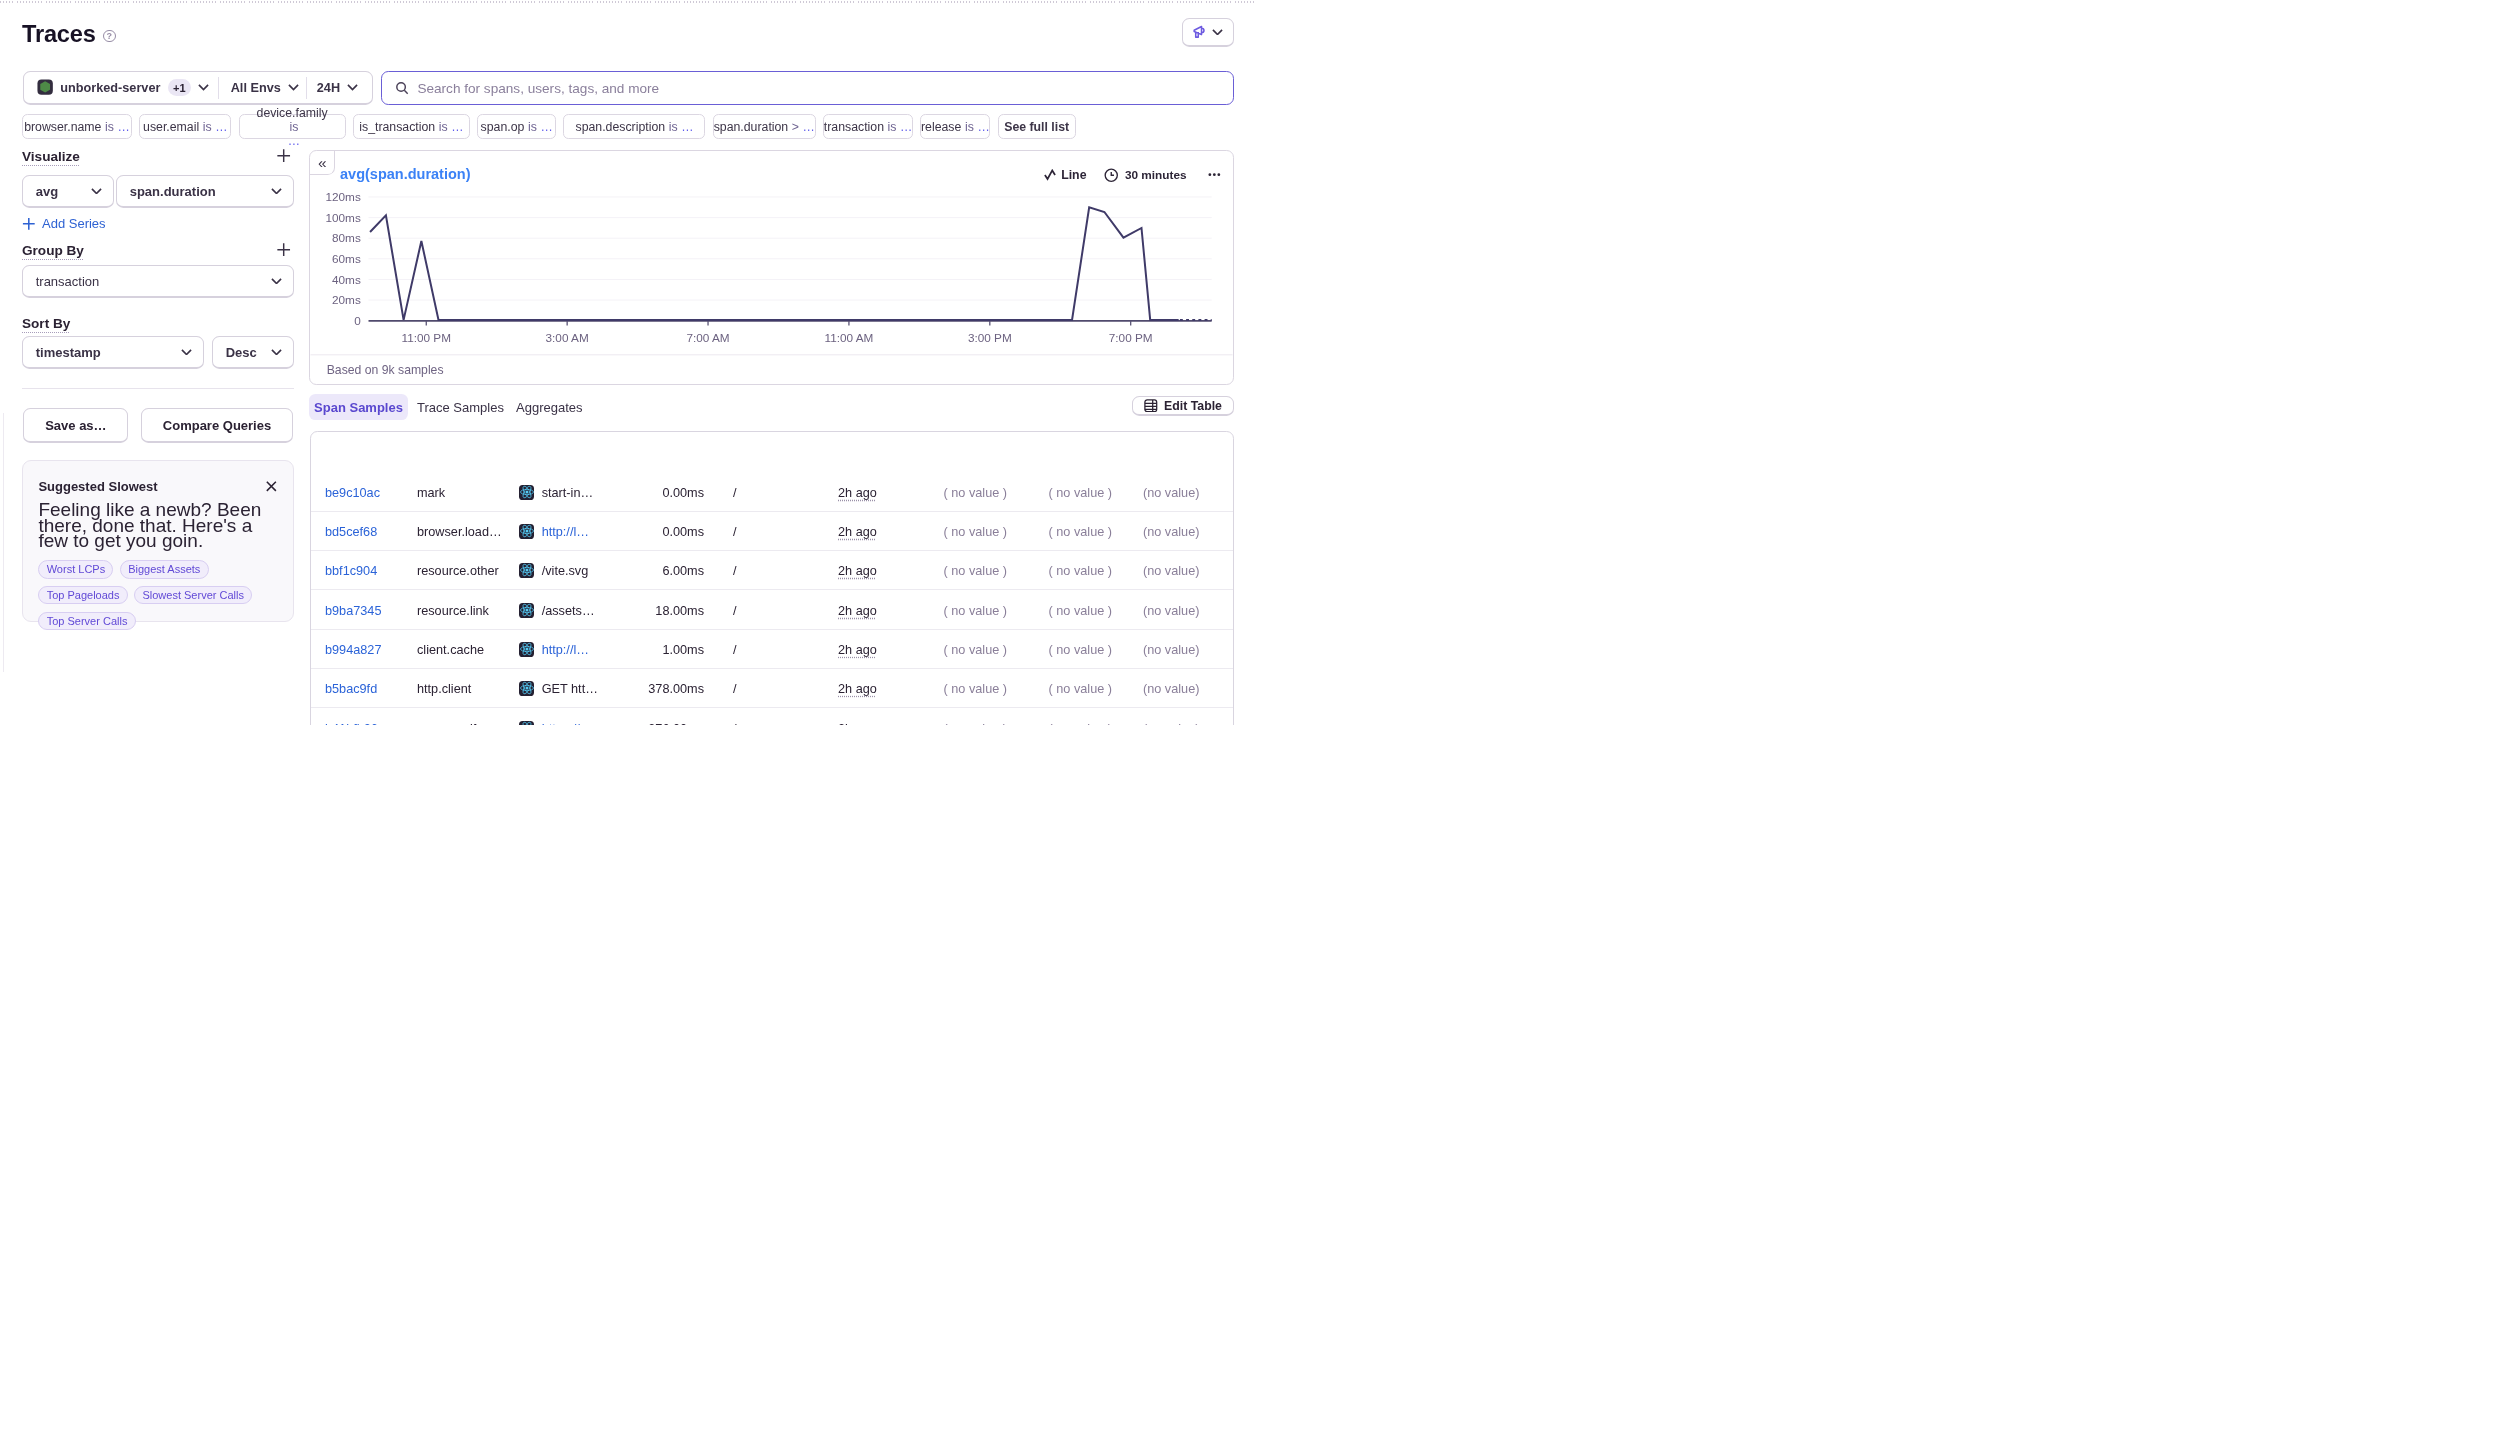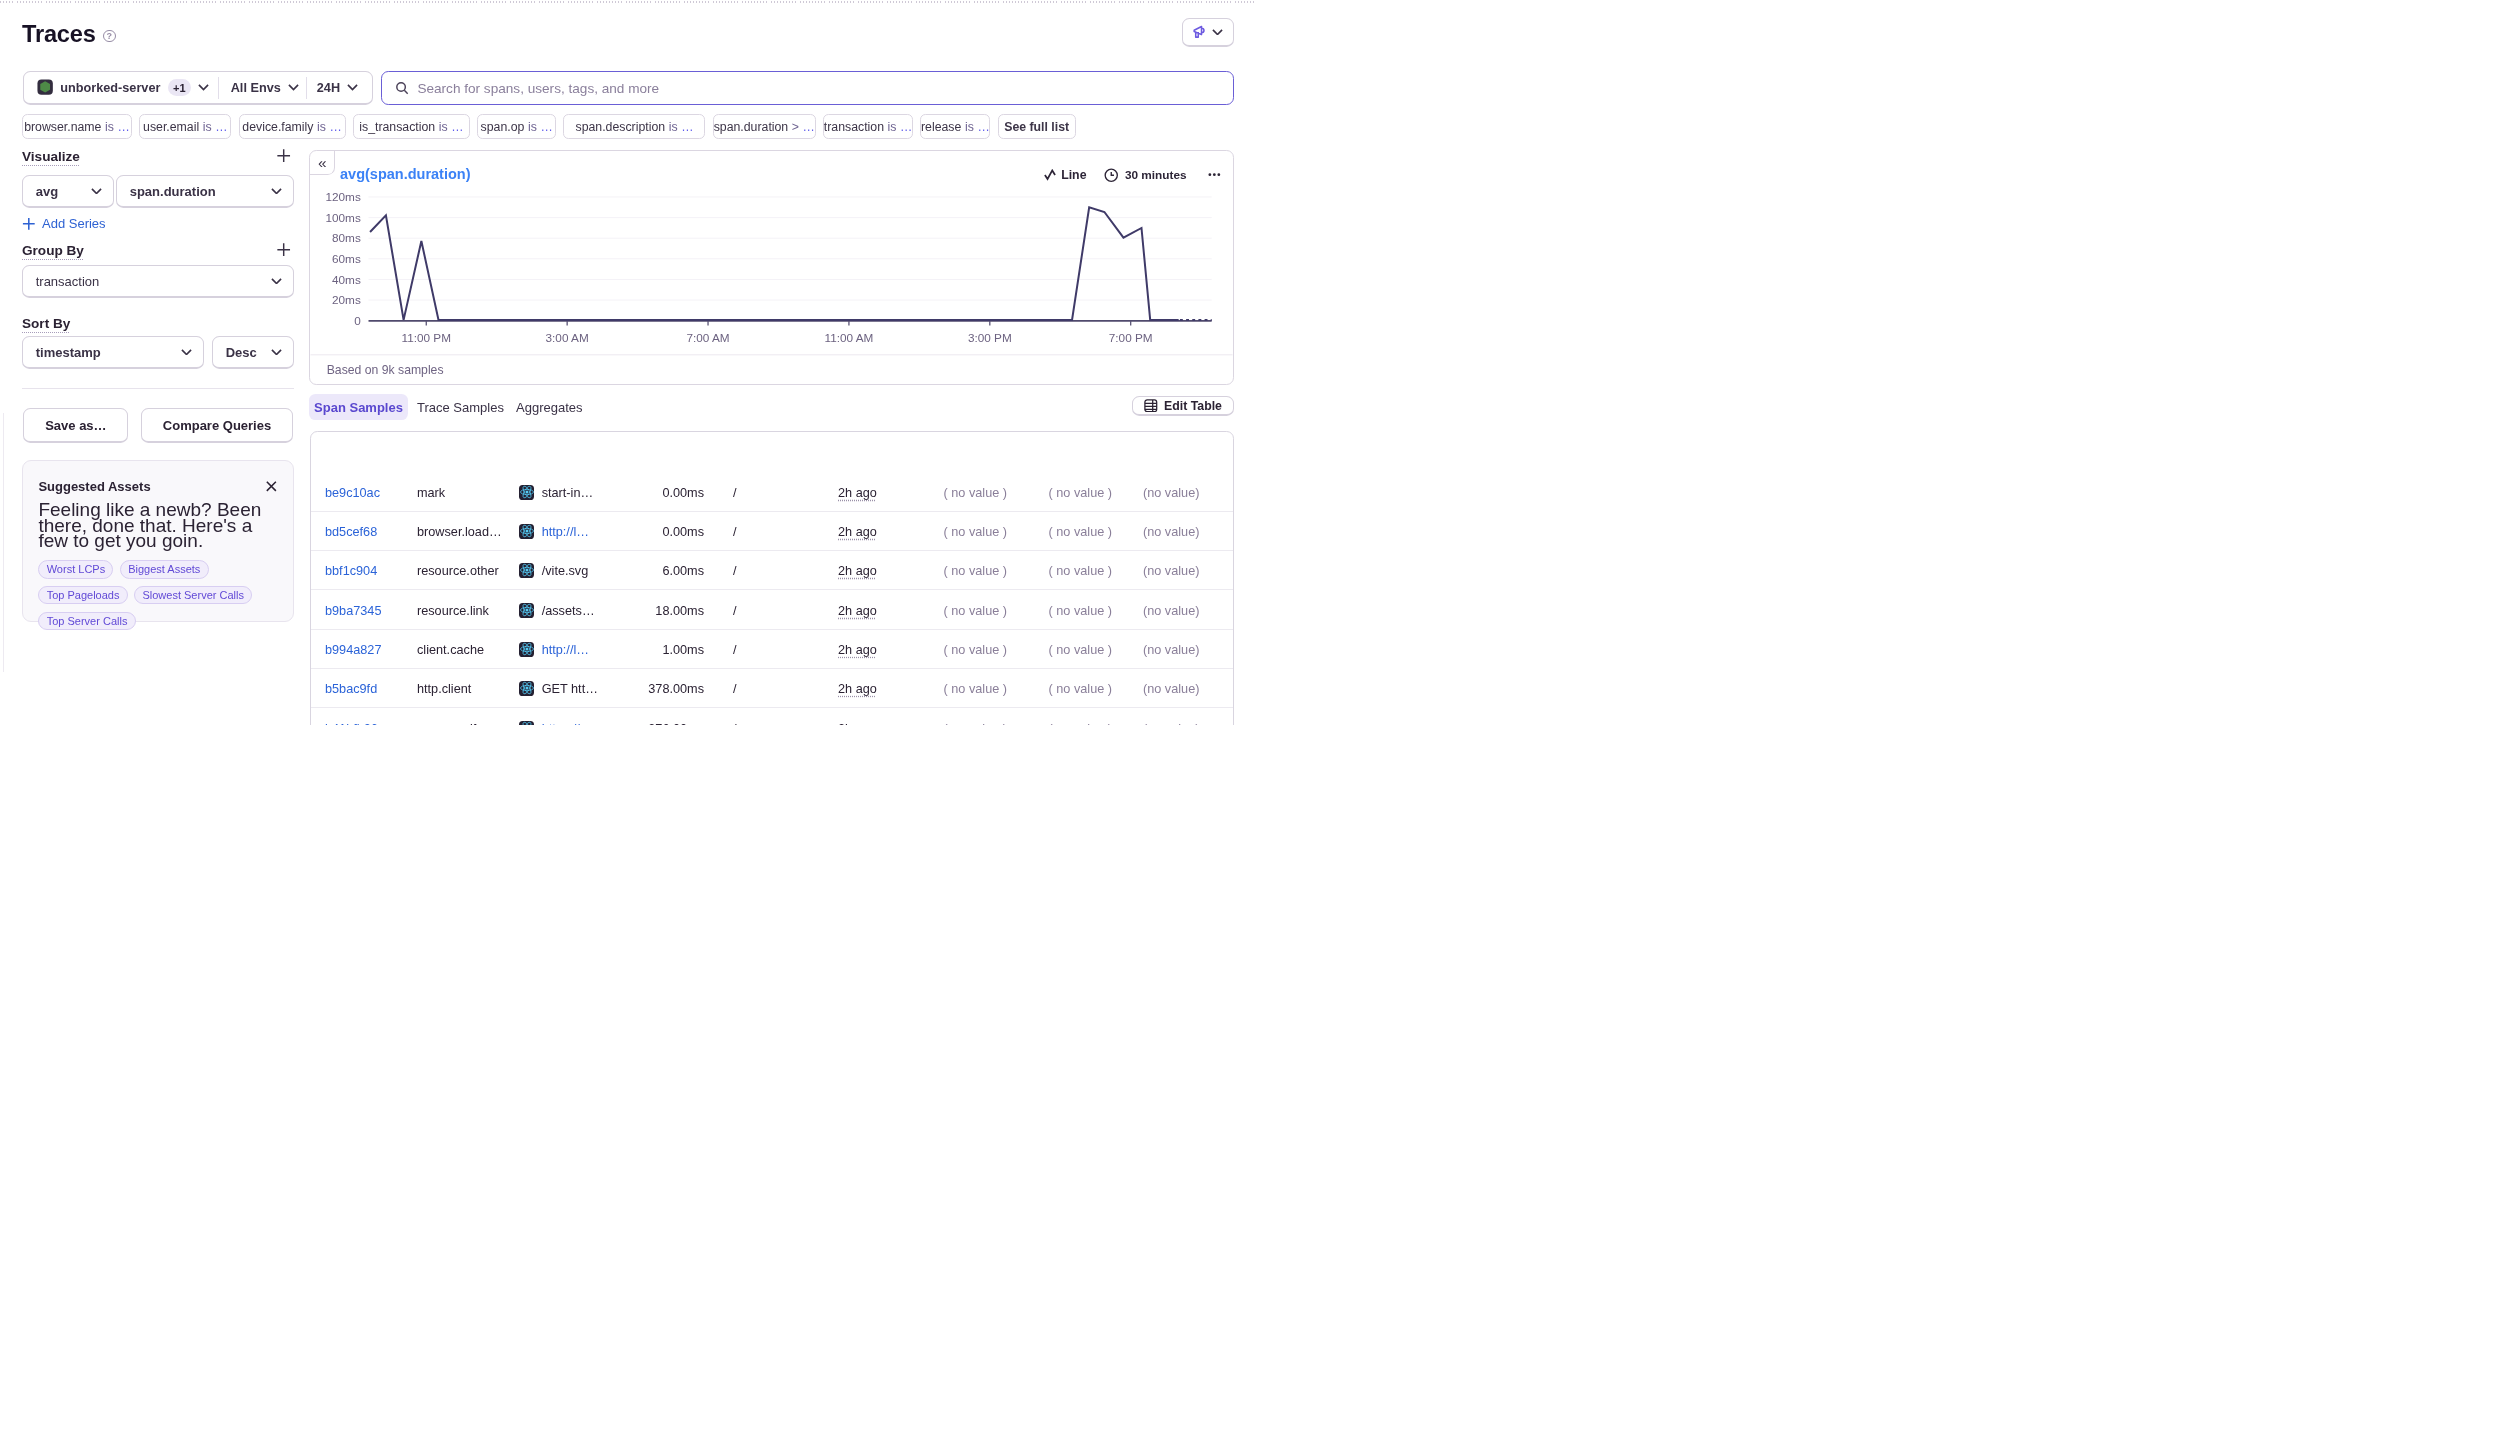--- a/index.html
+++ b/index.html
@@ -101,21 +101,21 @@
   <svg style="margin-left:12.7px;" width="14.5" height="14.5" viewBox="0 0 16 16" fill="none" stroke="#4a4158" stroke-width="1.6">
       <circle cx="6.7" cy="6.7" r="4.7"></circle>
       <path d="M10.3 10.3 L14 14"></path>
     </svg>
   <span class="ph" style="margin-left:8.2px;">Search for spans, users, tags, and more</span>
 </div>
 
 <div class="abs chips">
   <div class="chip" style="width:110px;">browser.name <span class="is">is</span><span class="dots">…</span></div>
   <div class="chip" style="width:92px;">user.email <span class="is">is</span><span class="dots">…</span></div>
-  <div class="chip" style="width:107px;">device.family <span class="is">is</span><span class="dots">…</span></div>
+  <div class="chip" style="width:107px;flex-direction:column;">device.family <span class="is">is</span><span class="dots">…</span></div>
   <div class="chip" style="width:117px;">is_transaction <span class="is">is</span><span class="dots">…</span></div>
   <div class="chip" style="width:79px;">span.op <span class="is">is</span><span class="dots">…</span></div>
   <div class="chip" style="width:142px;">span.description <span class="is">is</span><span class="dots">…</span></div>
   <div class="chip" style="width:103px;">span.duration <span class="is">&gt;</span><span class="dots">…</span></div>
   <div class="chip" style="width:90px;">transaction <span class="is">is</span><span class="dots">…</span></div>
   <div class="chip" style="width:70px;">release <span class="is">is</span><span class="dots">…</span></div>
   <div class="chip bold" style="width:78px;">See full list</div>
 </div>
 
 <div class="abs shead" style="left:22px; top:149px;">Visualize</div>
@@ -158,21 +158,21 @@
     <span class="grow">Desc</span>
     <svg class="chev" viewBox="0 0 12 7" fill="none" stroke="#3a3246" stroke-width="1.8">
       <path d="M1 1 L6 6 L11 1"></path>
     </svg>
   </div>
 <div class="abs sdivider"></div>
 <div class="abs btn bold" style="left:23.4px; top:408px; width:105px; height:35px; font-size:13px;">Save as…</div>
 <div class="abs btn bold" style="left:141px; top:408px; width:152px; height:35px; font-size:13px;">Compare Queries</div>
 <div class="abs card">
   <div style="display:flex; align-items:flex-start;">
-    <div class="bold" style="font-size:13px; flex:1;">Suggested Assets</div>
+    <div class="bold" style="font-size:13px; flex:1;">Suggested Slowest</div>
     <svg width="12.7" height="12.7" viewBox="0 0 14 14" style="margin-top:0.9px;">
         <path d="M2 2 L12 12 M12 2 L2 12" stroke="#2b2233" stroke-width="1.7"></path>
       </svg>
   </div>
   <div style="font-size:19px; color:#2b2233; line-height:15.6px; margin-top:8.2px;">Feeling like a newb? Been there, done that. Here's a few to get you goin.</div>
   <div style="margin-top:11px;">
     <span class="qchip">Worst LCPs</span><span class="qchip">Biggest Assets</span>
   </div>
   <div style="margin-top:7.3px;">
     <span class="qchip">Top Pageloads</span><span class="qchip">Slowest Server Calls</span>

